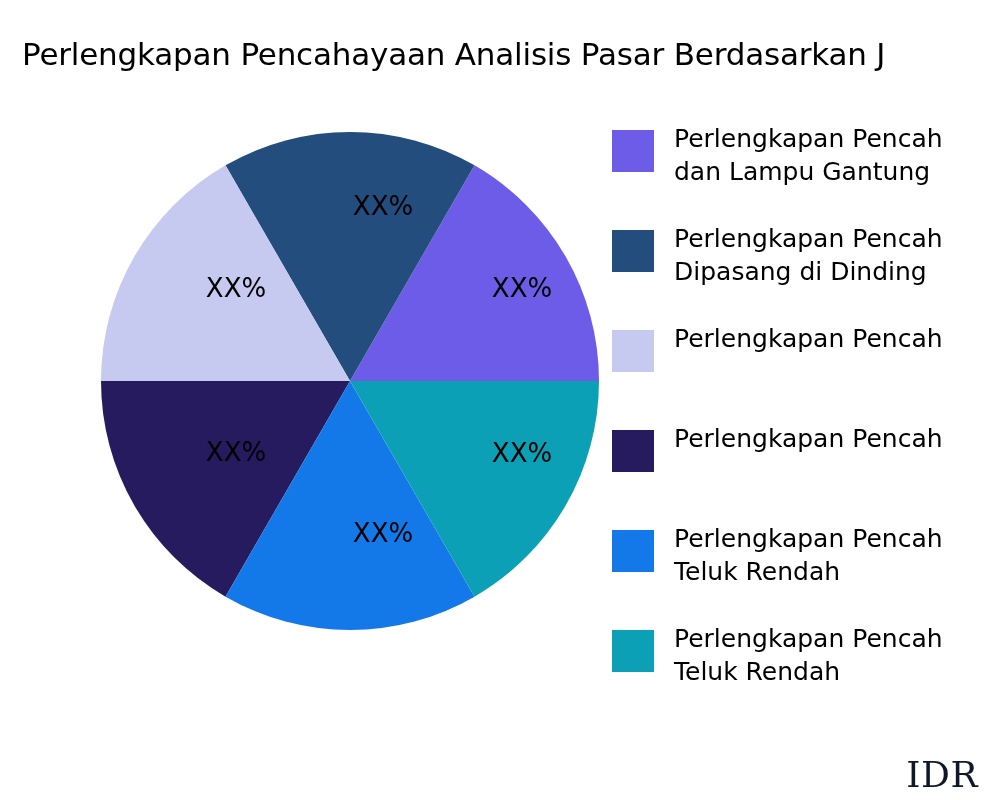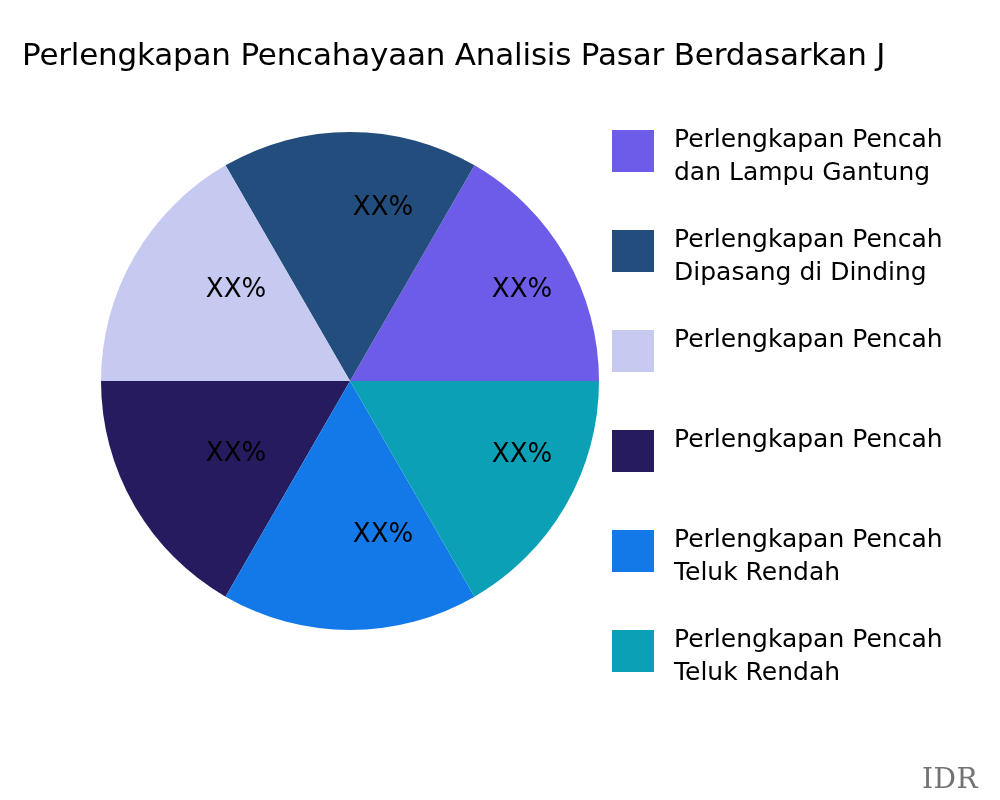--- a/index.html
+++ b/index.html
@@ -70,22 +70,22 @@
     line-height: 33px;
     color: #000000;
     white-space: pre-line;
     width: 620px;
   }
   .currency-watermark {
     position: absolute;
     right: 22px;
     bottom: 17px;
     font-family: "DejaVu Serif", serif;
-    font-size: 28px;
-    color: #737373;
+    font-size: 36px;
+    color: #0f172a;
     letter-spacing: 0.5px;
   }
 </style>
 </head>
 <body>
 
 <div id="canvas">
 
   <div class="chart-title">Perlengkapan Pencahayaan Analisis Pasar Berdasarkan J</div>
 

